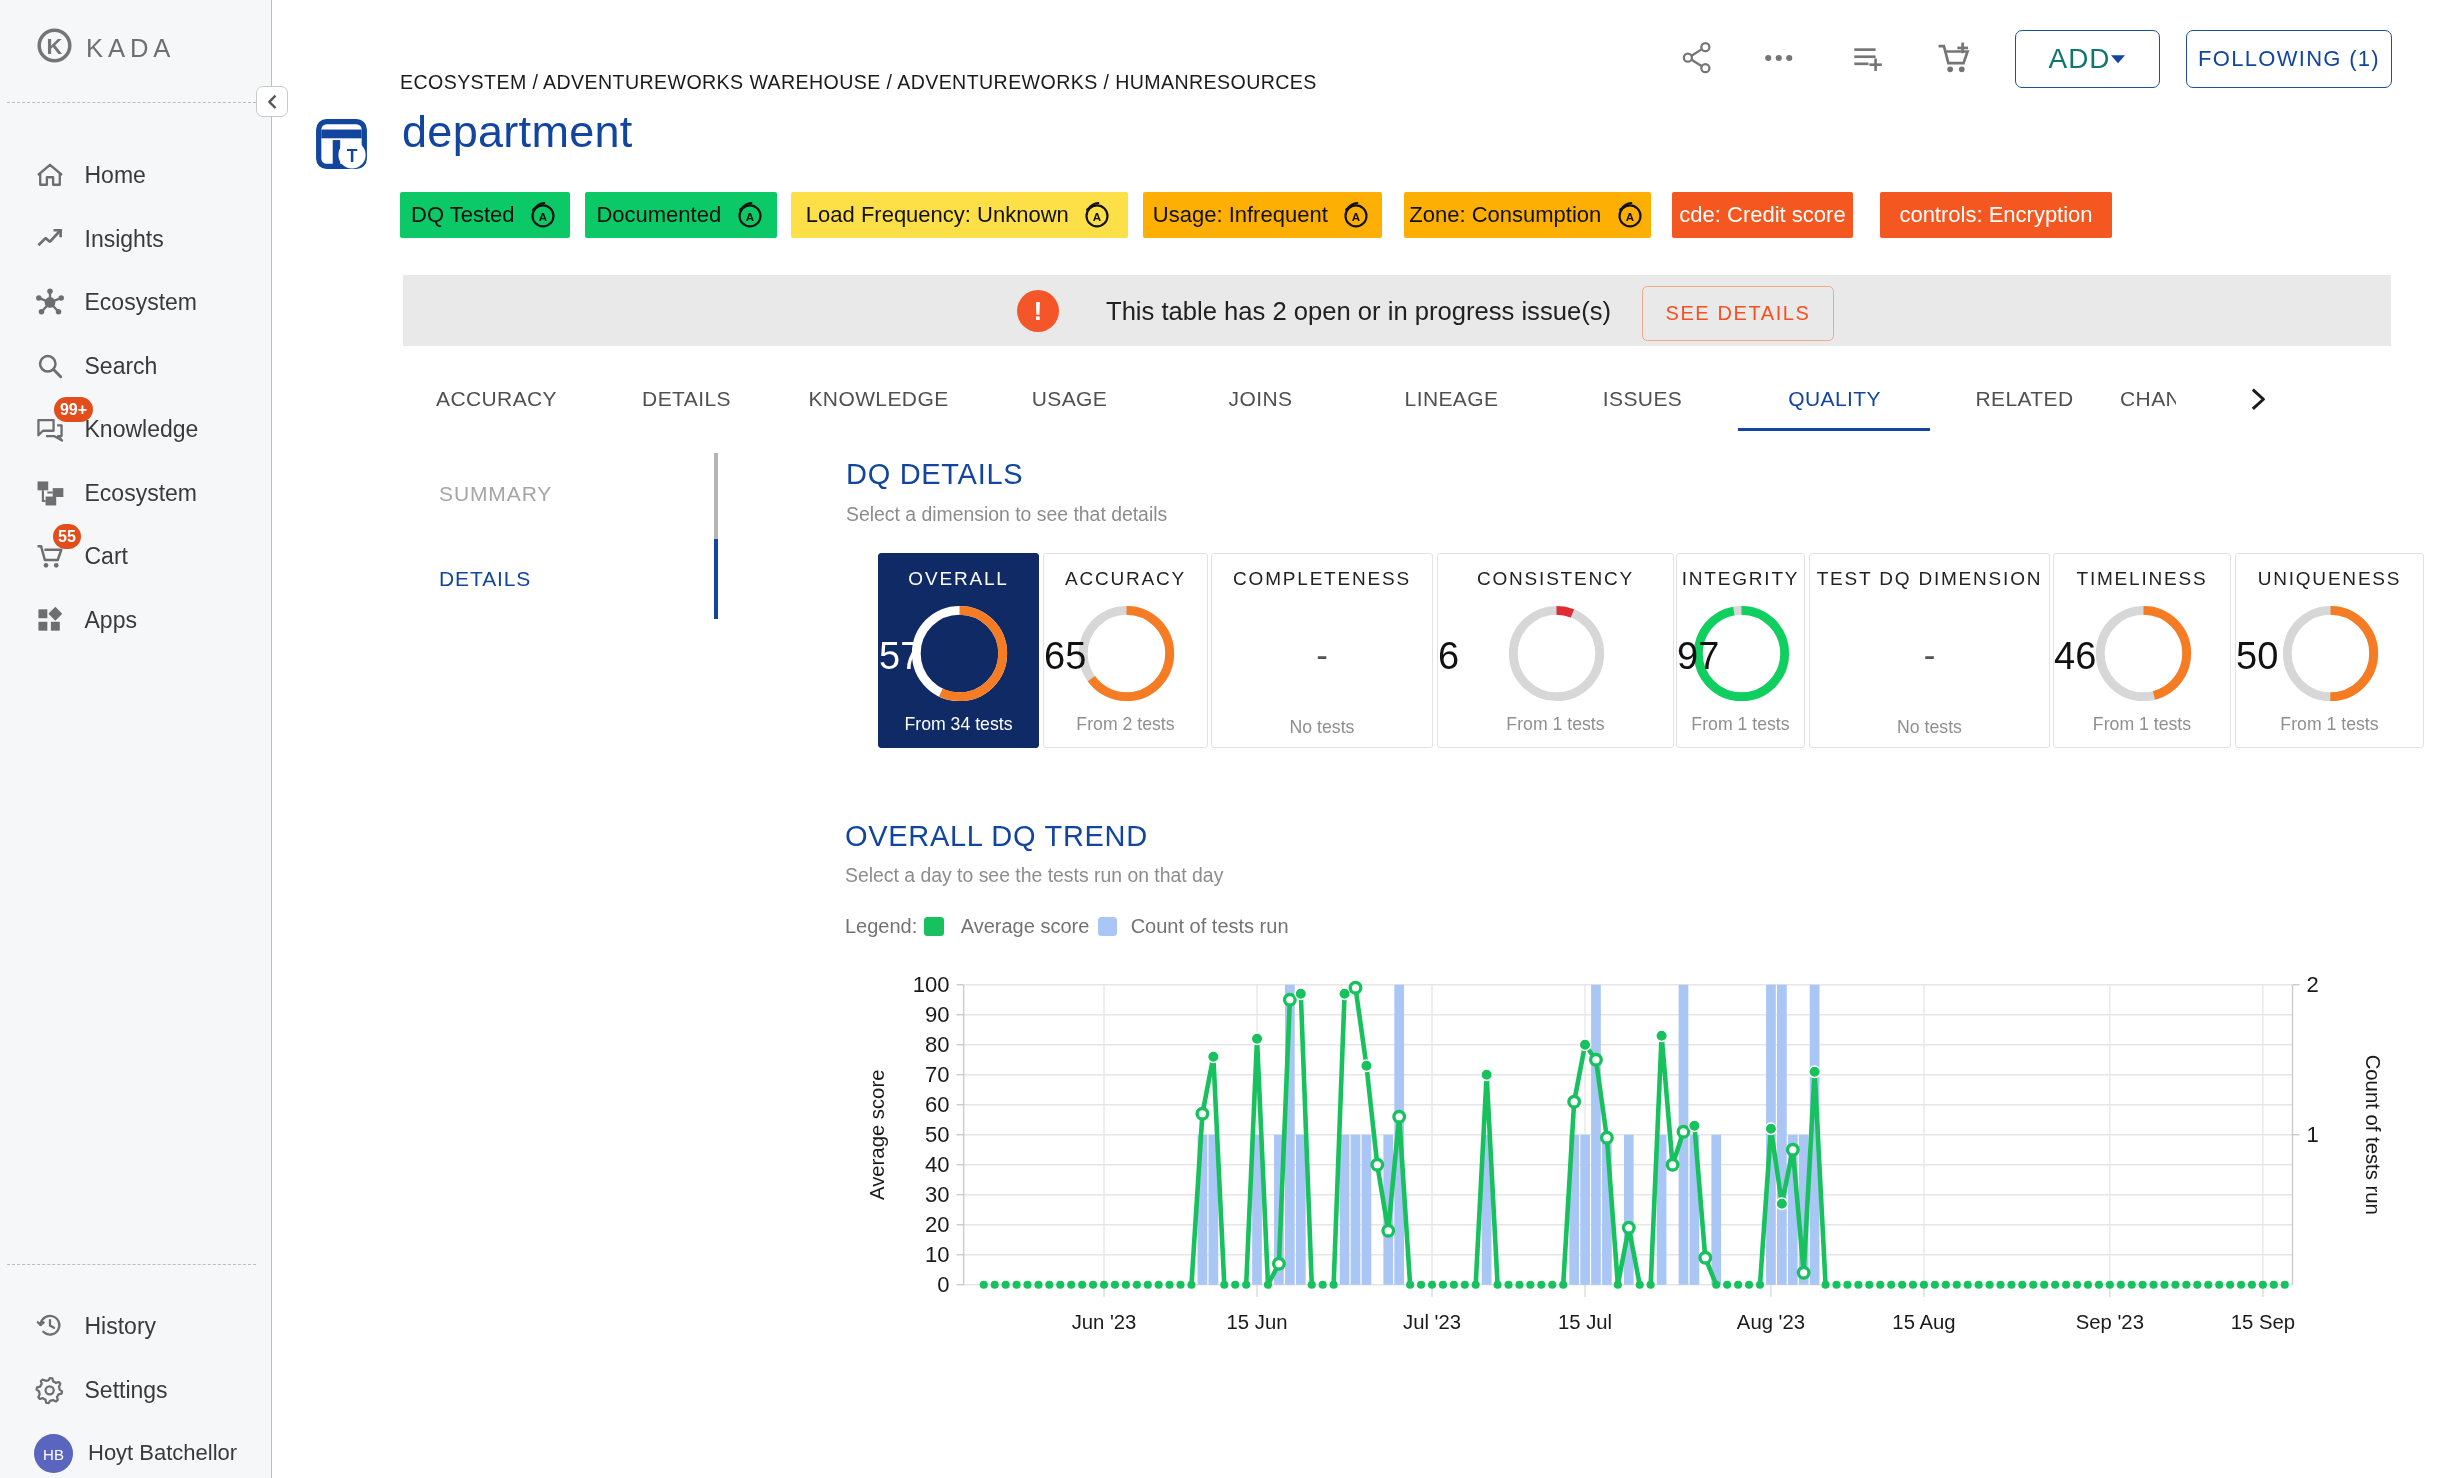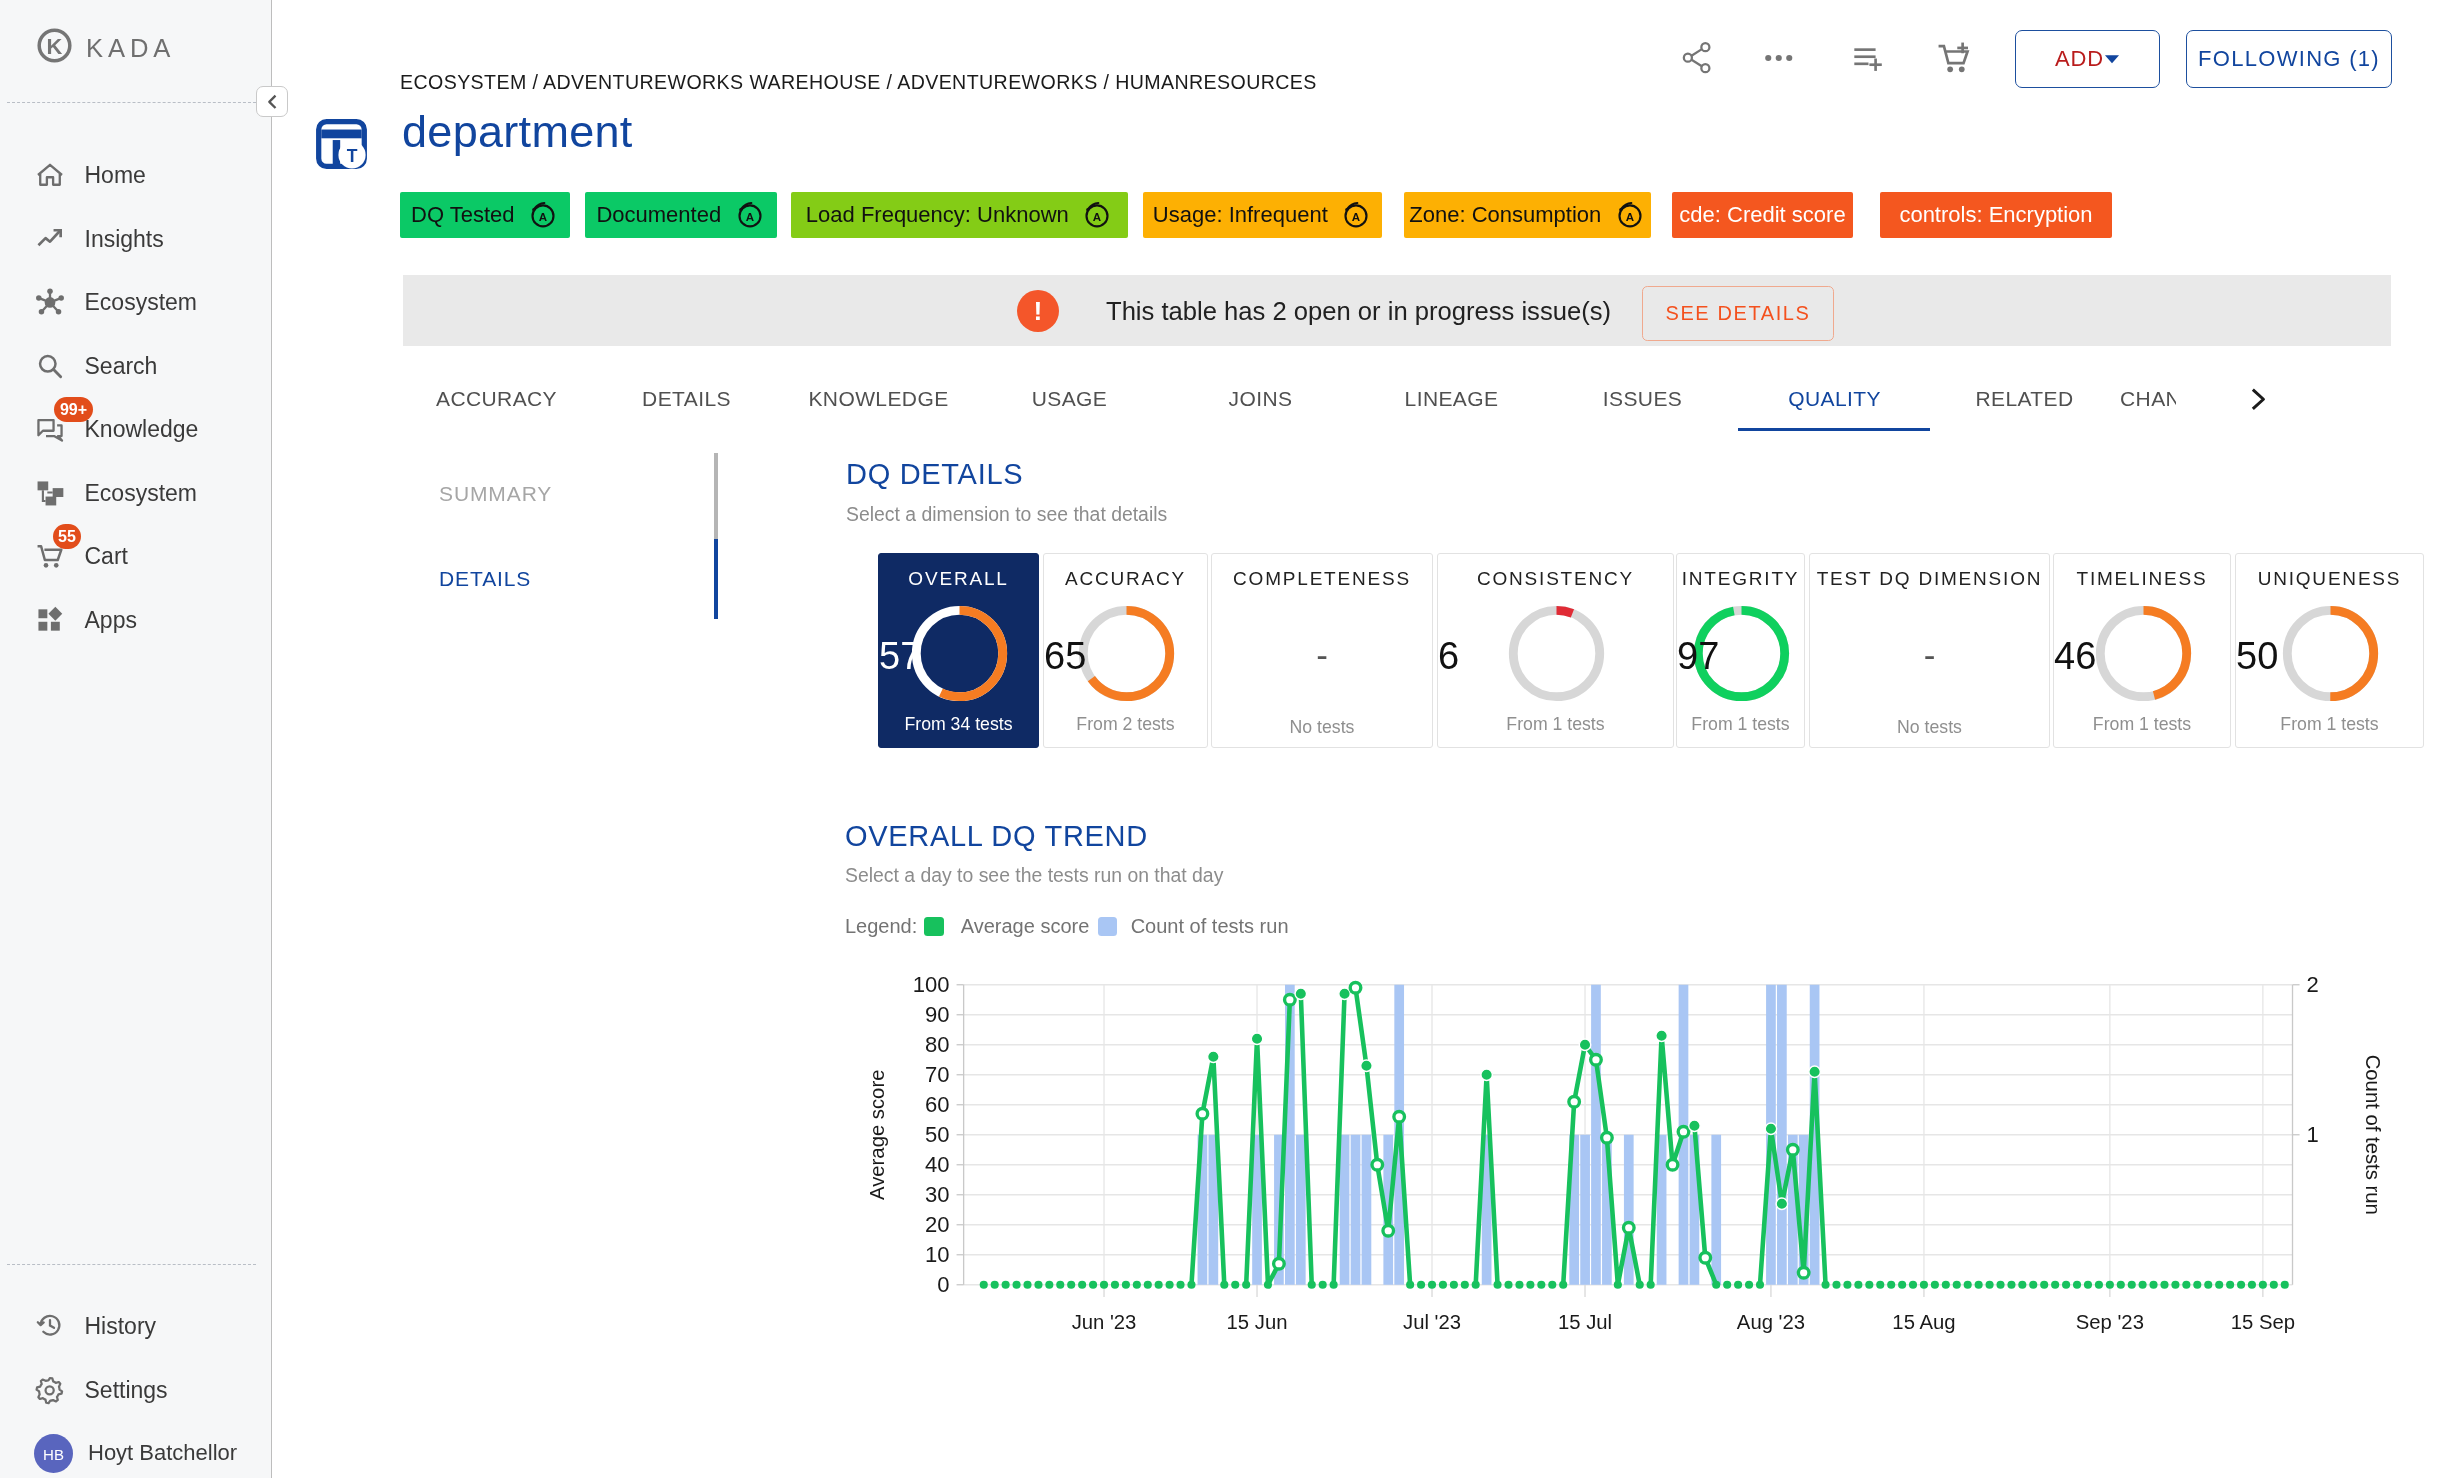--- a/index.html
+++ b/index.html
@@ -9,21 +9,21 @@
 #logotx { position:absolute; left:86px; top:34px; font-size:25.6px; letter-spacing:4.9px; color:#6f6f6f; }
 .dash { position:absolute; left:7px; width:249px; border-top:1.8px dashed #b9bec6; }
 #collapse { position:absolute; left:256px; top:86px; width:32px; height:31px; background:#fff; border:0.9px solid #c9c9c9; border-radius:7px; z-index:5; }
 #collapse svg { position:absolute; left:7px; top:6.2px; }
 .sitem { position:absolute; left:34px; height:64px; display:flex; align-items:center; }
 .sitem span { margin-left:18.5px; font-size:23px; color:#3a3a3a; }
 .badge { position:absolute; height:25px; background:#e24d1b; border-radius:12.4px; color:#fff; font-size:16px; font-weight:bold; display:flex; align-items:center; justify-content:center; z-index:3; }
 
 #crumb { position:absolute; left:400px; top:71px; font-size:19.6px; color:#1b1b1b; letter-spacing:0.4px; }
 .actic { position:absolute; top:39px; }
-#addbtn { position:absolute; left:2015px; top:30px; width:145px; height:58px; border:1.3px solid #1d4f9e; border-radius:7px; color:#b91c1c; font-size:22px; letter-spacing:0.9px; display:flex; align-items:center; justify-content:center; }
+#addbtn { position:absolute; left:2015px; top:30px; width:145px; height:58px; border:1.3px solid #1d4f9e; border-radius:7px; color:#0f766e; font-size:28px; letter-spacing:0.9px; display:flex; align-items:center; justify-content:center; }
 #folbtn { position:absolute; left:2186px; top:30px; width:206px; height:58px; border:1.3px solid #1d4f9e; border-radius:7px; color:#11459e; font-size:22px; letter-spacing:1.3px; display:flex; align-items:center; justify-content:center; }
 #title { position:absolute; left:402px; top:106px; font-size:45px; letter-spacing:0.3px; color:#11459e; }
 #tbicon { position:absolute; left:316px; top:119px; }
 .chip { position:absolute; top:192px; height:46px; border-radius:2px; font-size:22px; display:flex; align-items:center; justify-content:center; gap:12.4px; }
 .autoic { flex:0 0 auto; }
 
 #banner { position:absolute; left:403px; top:275px; width:1988px; height:71px; background:#e9e9e9; }
 #bannerdot { position:absolute; left:1017px; top:290px; width:42px; height:42px; border-radius:50%; background:#f4562a; color:#fff; font-size:26.5px; font-weight:bold; display:flex; align-items:center; justify-content:center; }
 #bannertx { position:absolute; left:1106px; top:297px; font-size:25.6px; color:#212121; }
 #seebtn { position:absolute; left:1642px; top:286px; width:192px; height:55px; border:0.9px solid #f0a98e; border-radius:5.3px; color:#f4511e; font-size:20px; letter-spacing:1.6px; display:flex; align-items:center; justify-content:center; }
@@ -225,21 +225,21 @@
   </div>
 <div class="chip" style="left:585px;width:192px;background:#0bc966;color:#111;">
     <span>Documented</span>
     <svg class="autoic" width="32" height="32" viewBox="0 0 36 36" style="font-size:25px">
       <circle cx="18" cy="19" r="11.8" fill="none" stroke="#111" stroke-width="2.4"></circle>
       <path d="M8.6 10.6 A 14.6 14.6 0 0 1 19.5 4.5" fill="none" stroke="#111" stroke-width="2.4" stroke-linecap="round"></path>
       <circle cx="7.6" cy="12" r="1.8" fill="#111"></circle>
       <text x="18" y="20" font-size="13" font-family="Liberation Sans, sans-serif" font-weight="bold" fill="#111" text-anchor="middle" dominant-baseline="central">A</text>
     </svg>
   </div>
-<div class="chip" style="left:791px;width:337px;background:#84cc16;color:#111;">
+<div class="chip" style="left:791px;width:337px;background:#fde047;color:#111;">
     <span>Load Frequency: Unknown</span>
     <svg class="autoic" width="32" height="32" viewBox="0 0 36 36" style="font-size:25px">
       <circle cx="18" cy="19" r="11.8" fill="none" stroke="#111" stroke-width="2.4"></circle>
       <path d="M8.6 10.6 A 14.6 14.6 0 0 1 19.5 4.5" fill="none" stroke="#111" stroke-width="2.4" stroke-linecap="round"></path>
       <circle cx="7.6" cy="12" r="1.8" fill="#111"></circle>
       <text x="18" y="20" font-size="13" font-family="Liberation Sans, sans-serif" font-weight="bold" fill="#111" text-anchor="middle" dominant-baseline="central">A</text>
     </svg>
   </div>
 <div class="chip" style="left:1143px;width:239px;background:#fdb003;color:#111;">
     <span>Usage: Infrequent</span>

